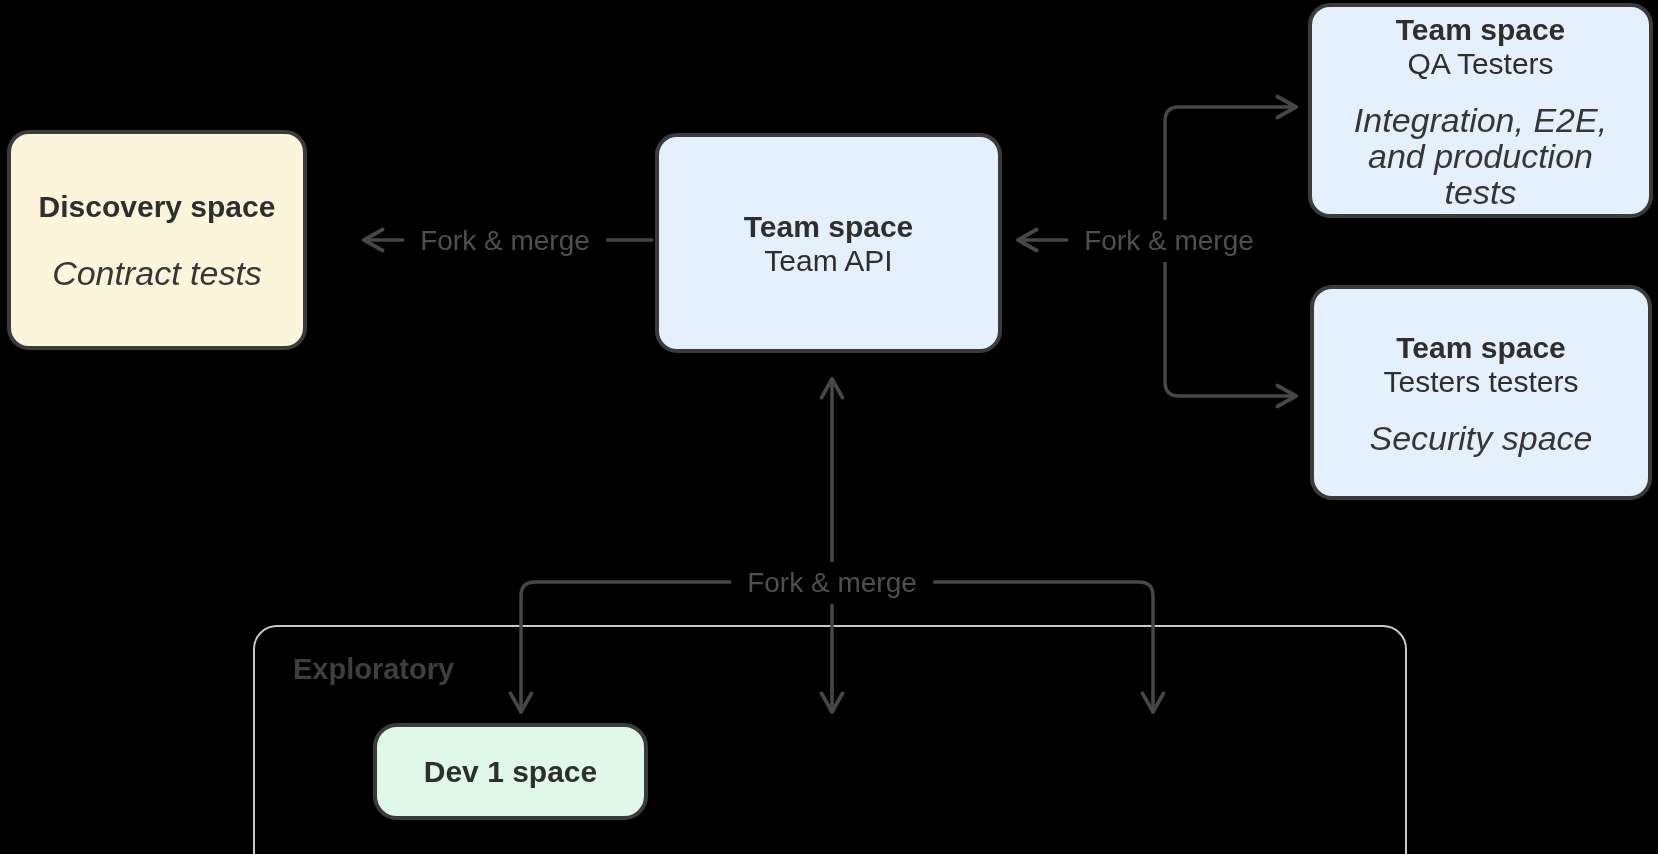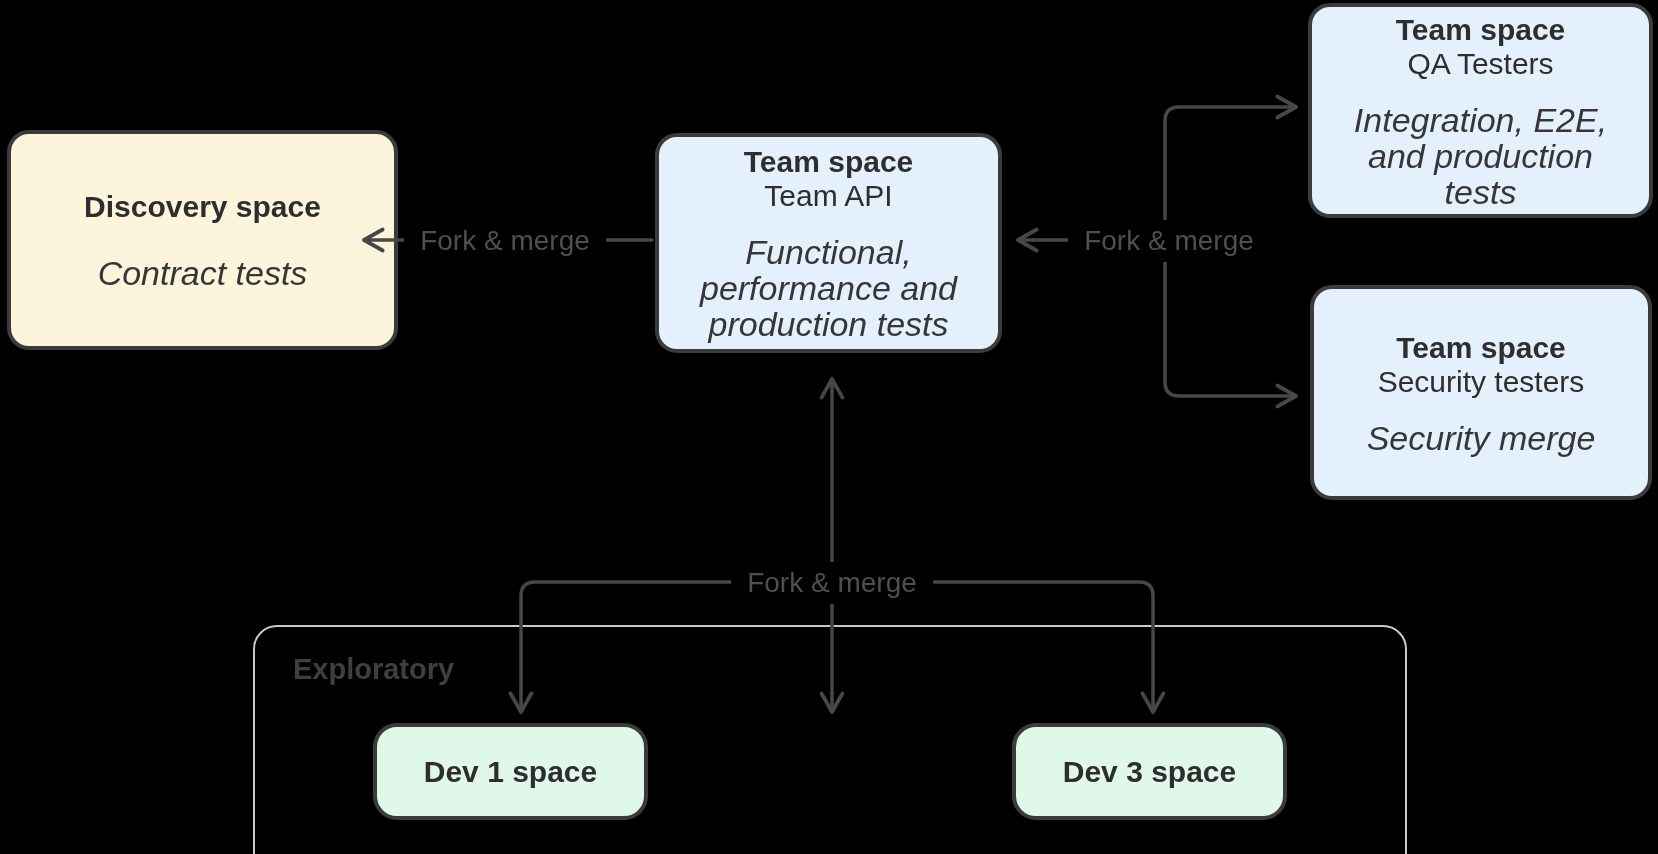--- a/index.html
+++ b/index.html
@@ -30,21 +30,21 @@
     border:4px solid var(--box-border);border-radius:22px;
     display:flex;flex-direction:column;align-items:center;justify-content:center;
     text-align:center;color:var(--box-text);padding:10px 16px;
   }
   .node--yellow{background:var(--yellow-fill);}
   .node--blue{background:var(--blue-fill);}
   .node-title{font-size:30px;font-weight:700;line-height:36px;}
   .node-subtitle{font-size:30px;line-height:32px;}
   .node-tests{font-style:italic;font-size:34px;line-height:36px;max-width:312px;margin-top:22px;color:#363636;}
   .node-tests--discovery{margin-top:30px;}
-  #discovery{left:7px;top:130px;width:391px;height:220px;}
+  #discovery{left:7px;top:130px;width:300px;height:220px;}
   #team-users{left:655px;top:133px;width:347px;height:220px;}
   #team-qa{left:1308px;top:3px;width:345px;height:215px;}
   #team-security{left:1310px;top:285px;width:342px;height:215px;}
   
   .fork-label{
     position:absolute;z-index:3;transform:translate(-50%,-50%);
     background:var(--background);color:var(--label-text);
     font-size:28px;line-height:1;padding:7px 16px;white-space:nowrap;text-align:center;
   }
   #fork-label-left{left:505px;top:241px;}
@@ -88,38 +88,36 @@
   </svg>
 
   <div class="node node--yellow" id="discovery">
     <div class="node-title">Discovery space</div>
     <div class="node-tests node-tests--discovery">Contract tests</div>
   </div>
 
   <div class="node node--blue" id="team-users">
     <div class="node-title">Team space</div>
     <div class="node-subtitle">Team API</div>
-    <div class="node-tests">Functional, performance and production tests</div>
   </div>
 
   <div class="node node--blue" id="team-qa">
     <div class="node-title">Team space</div>
     <div class="node-subtitle">QA Testers</div>
     <div class="node-tests">Integration, E2E, and production tests</div>
   </div>
 
   <div class="node node--blue" id="team-security">
     <div class="node-title">Team space</div>
-    <div class="node-subtitle">Security testers</div>
-    <div class="node-tests">Security merge</div>
+    <div class="node-subtitle">Testers testers</div>
+    <div class="node-tests">Security space</div>
   </div>
 
   <div class="fork-label" id="fork-label-left">Fork &amp; merge</div>
   <div class="fork-label" id="fork-label-right">Fork &amp; merge</div>
   <div class="fork-label" id="fork-label-bottom">Fork &amp; merge</div>
 
   <div class="exploratory">
     <div class="exploratory-label">Exploratory</div>
     <div class="dev" id="dev1">Dev 1 space</div>
-    <div class="dev" id="dev3">Dev 3 space</div>
   </div>
 
 </div>
 
 </body></html>

